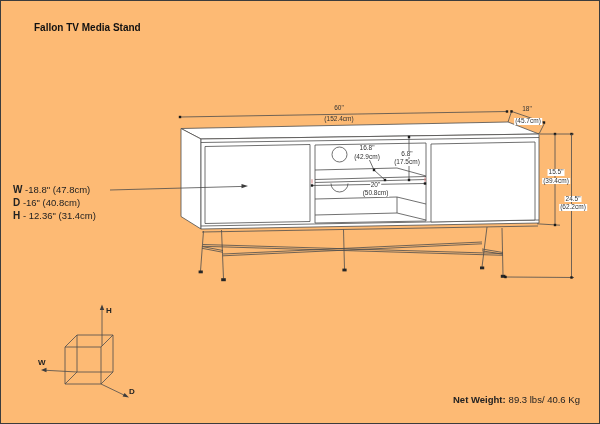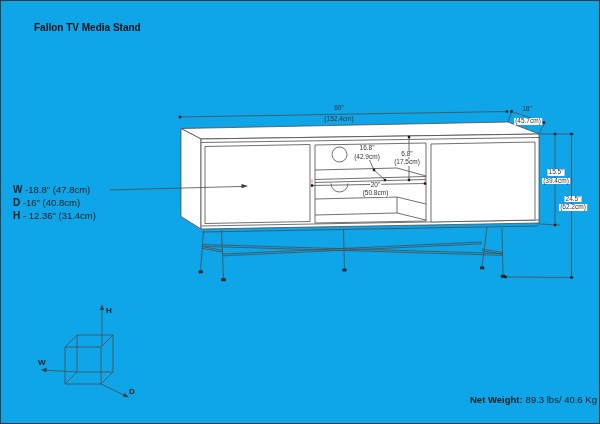--- a/index.html
+++ b/index.html
@@ -1,17 +1,17 @@
 <!DOCTYPE html>
 <html><head>
 <meta charset="utf-8">
 <style>
   html,body{margin:0;padding:0;background:#e8e8e8;}
   .stage{
-    position:relative;width:600px;height:424px;background:#0ea5e9;
+    position:relative;width:600px;height:424px;background:#fdba74;
     border:1px solid #3c3c3c;box-sizing:border-box;overflow:hidden;
     font-family:"Liberation Sans",sans-serif;color:#222;
   }
   .stage svg{position:absolute;left:0;top:0;}
   svg line, svg polyline, svg polygon, svg path, svg circle, svg rect{
     stroke:#4d4d4d;stroke-width:0.8;fill:none;
   }
   svg .face{fill:#ffffff;}
   svg .dot{fill:#1a1a1a;stroke:none;}
   svg .foot{fill:#262626;stroke:none;}
@@ -23,21 +23,21 @@
   .lbl.bg{background:#fff;padding:0 1px;}
   .title{position:absolute;left:33px;top:21px;font-size:10px;font-weight:bold;
          color:#111;white-space:nowrap;z-index:3;}
   .id-head{position:absolute;left:12px;top:167px;font-size:9px;color:#222;
            white-space:nowrap;z-index:3;}
   .id-row{position:absolute;left:12px;font-size:9.5px;color:#222;
           white-space:nowrap;z-index:3;}
   .id-row b{font-size:10px;}
   .axl{position:absolute;font-size:8px;font-weight:bold;color:#222;z-index:3;}
   .net{position:absolute;left:452px;top:393px;font-size:9.5px;color:#222;
-       white-space:nowrap;z-index:3;margin-left:17px;}
+       white-space:nowrap;z-index:3;}
   .net b{margin-right:3px;}
 </style>
 </head>
 <body>
 
 <div class="stage">
 
   <svg width="598" height="422" viewBox="0 0 598 422">
 
     <g>

